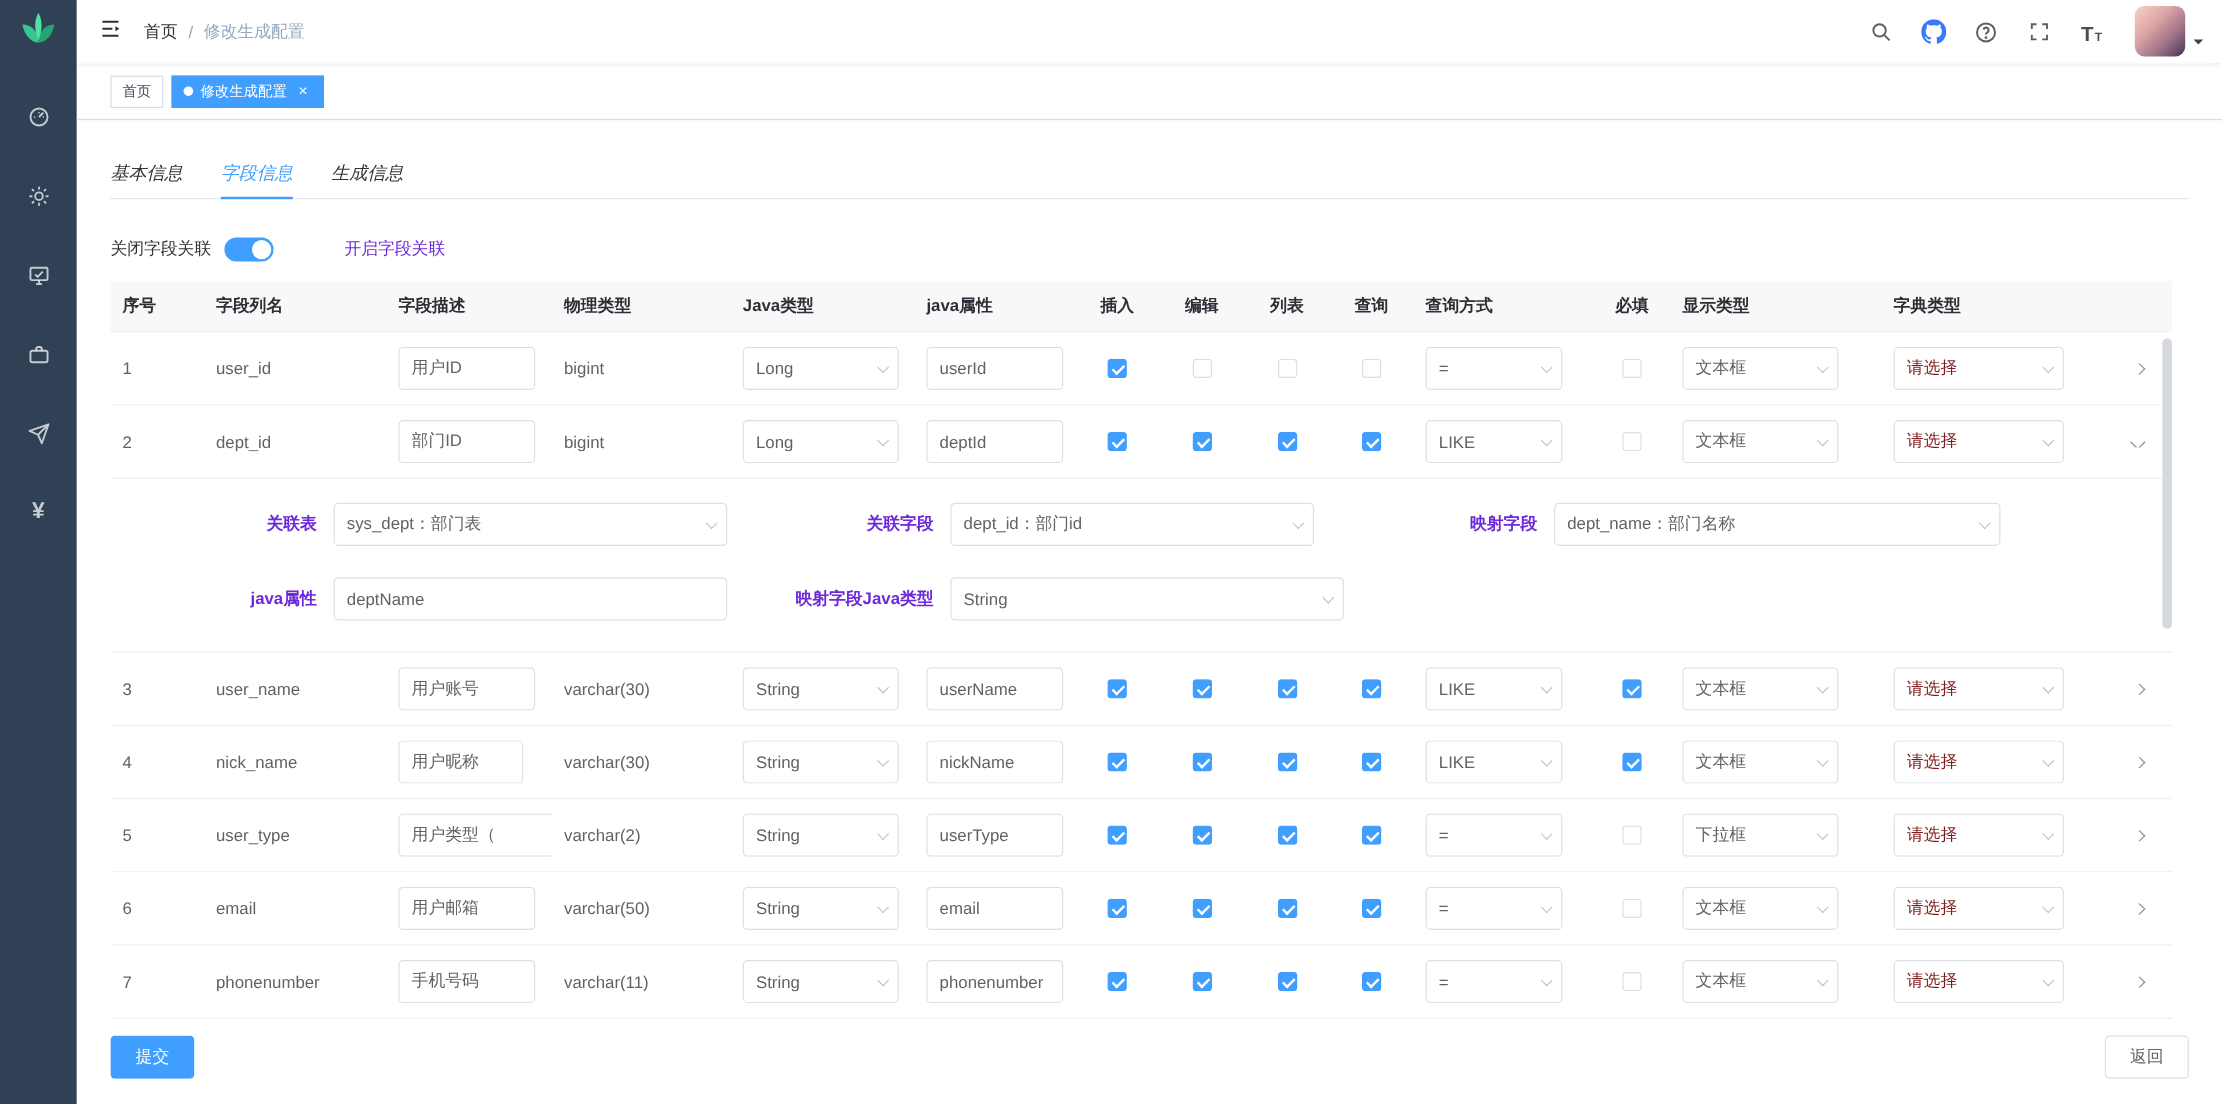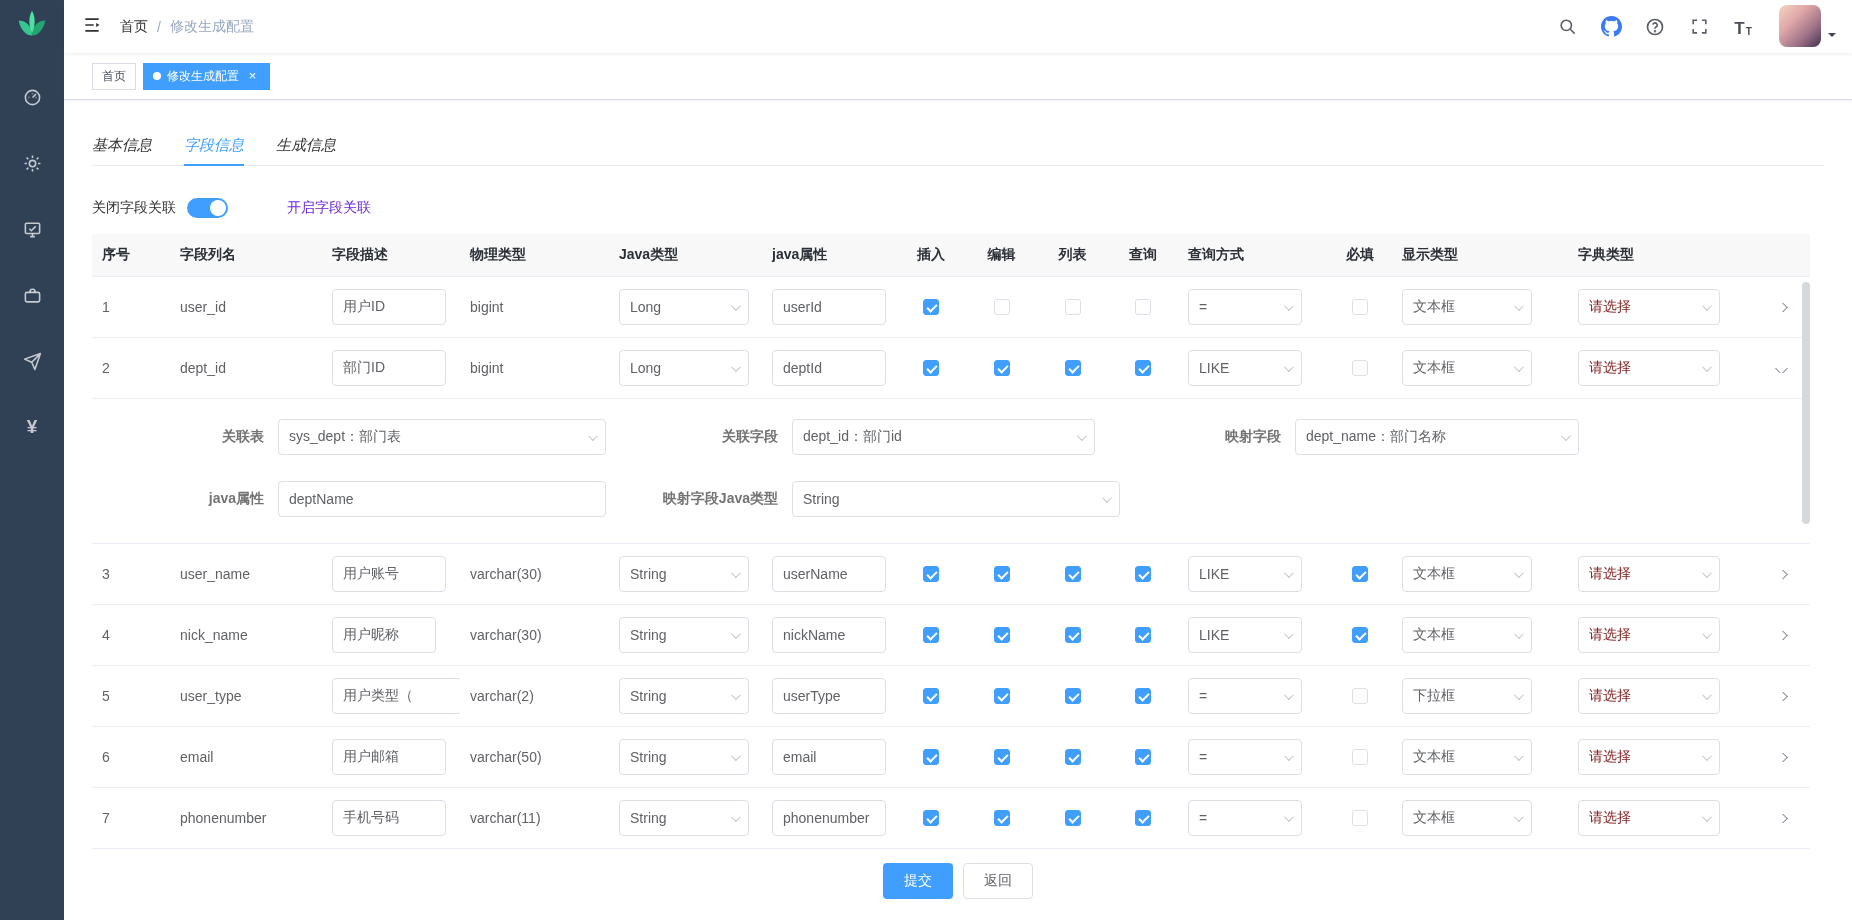--- a/index.html
+++ b/index.html
@@ -78,27 +78,27 @@
   .cb.on::after{content:"";position:absolute;left:5px;top:1.5px;width:4px;height:8px;
     border:solid #fff;border-width:0 2px 2px 0;transform:rotate(45deg);}
   .exp{display:inline-block;width:9px;height:9px;border-top:1.6px solid #8a8f99;border-right:1.6px solid #8a8f99;
     transform:rotate(45deg);cursor:pointer;}
   .exp.open{transform:rotate(135deg);}
 
   .detail{border-bottom:1px solid #ebeef5;padding:20px 0 26px;background:#fff;}
   .drow{display:flex;align-items:center;height:36px;margin-bottom:26px;}
   .drow:last-child{margin-bottom:0;}
   .fgroup{display:flex;align-items:center;}
-  .flabel{font-weight:700;color:#737373;font-size:14px;text-align:right;padding-right:14px;flex:none;}
+  .flabel{font-weight:700;color:#6d28d9;font-size:14px;text-align:right;padding-right:14px;flex:none;}
 
   .tbl-scrollbar{position:absolute;right:0;top:48px;width:8px;height:242px;border-radius:4px;background:#d5d8dd;cursor:pointer;}
   .page-scrollbar{position:fixed;right:2px;top:8px;width:7px;height:62px;border-radius:3px;background:#ccd0d6;cursor:pointer;}
 
   
-  .footer{display:flex;justify-content:center;gap:10px;margin-top:14px;padding-bottom:16px;}
+  .footer{display:flex;justify-content:space-between;gap:10px;margin-top:14px;padding-bottom:16px;}
   .btn{height:36px;padding:0 20px;border-radius:4px;font-size:14px;display:flex;align-items:center;
     cursor:pointer;border:1px solid transparent;font-family:inherit;}
   .btn-primary{background:#409EFF;color:#fff;}
   .btn-default{background:#fff;border-color:#dcdfe6;color:#606266;}
 </style>
 </head>
 <body>
 
 <div class="layout">
 
@@ -382,21 +382,21 @@
                 </div>
                 <div class="fgroup">
                   <label class="flabel" style="width: 186px;">关联字段</label>
                   <div class="sel" style="width: 303px;">
                     <span class="sel-text">dept_id：部门id</span>
                     <i class="caret"></i>
                   </div>
                 </div>
                 <div class="fgroup">
                   <label class="flabel" style="width: 200px;">映射字段</label>
-                  <div class="sel" style="width: 284px;">
+                  <div class="sel" style="width: 372px;">
                     <span class="sel-text">dept_name：部门名称</span>
                     <i class="caret"></i>
                   </div>
                 </div>
               </div>
               <div class="drow">
                 <div class="fgroup">
                   <label class="flabel" style="width: 186px;">java属性</label>
                   <input class="inp" value="deptName" style="width: 328px;">
                 </div>

